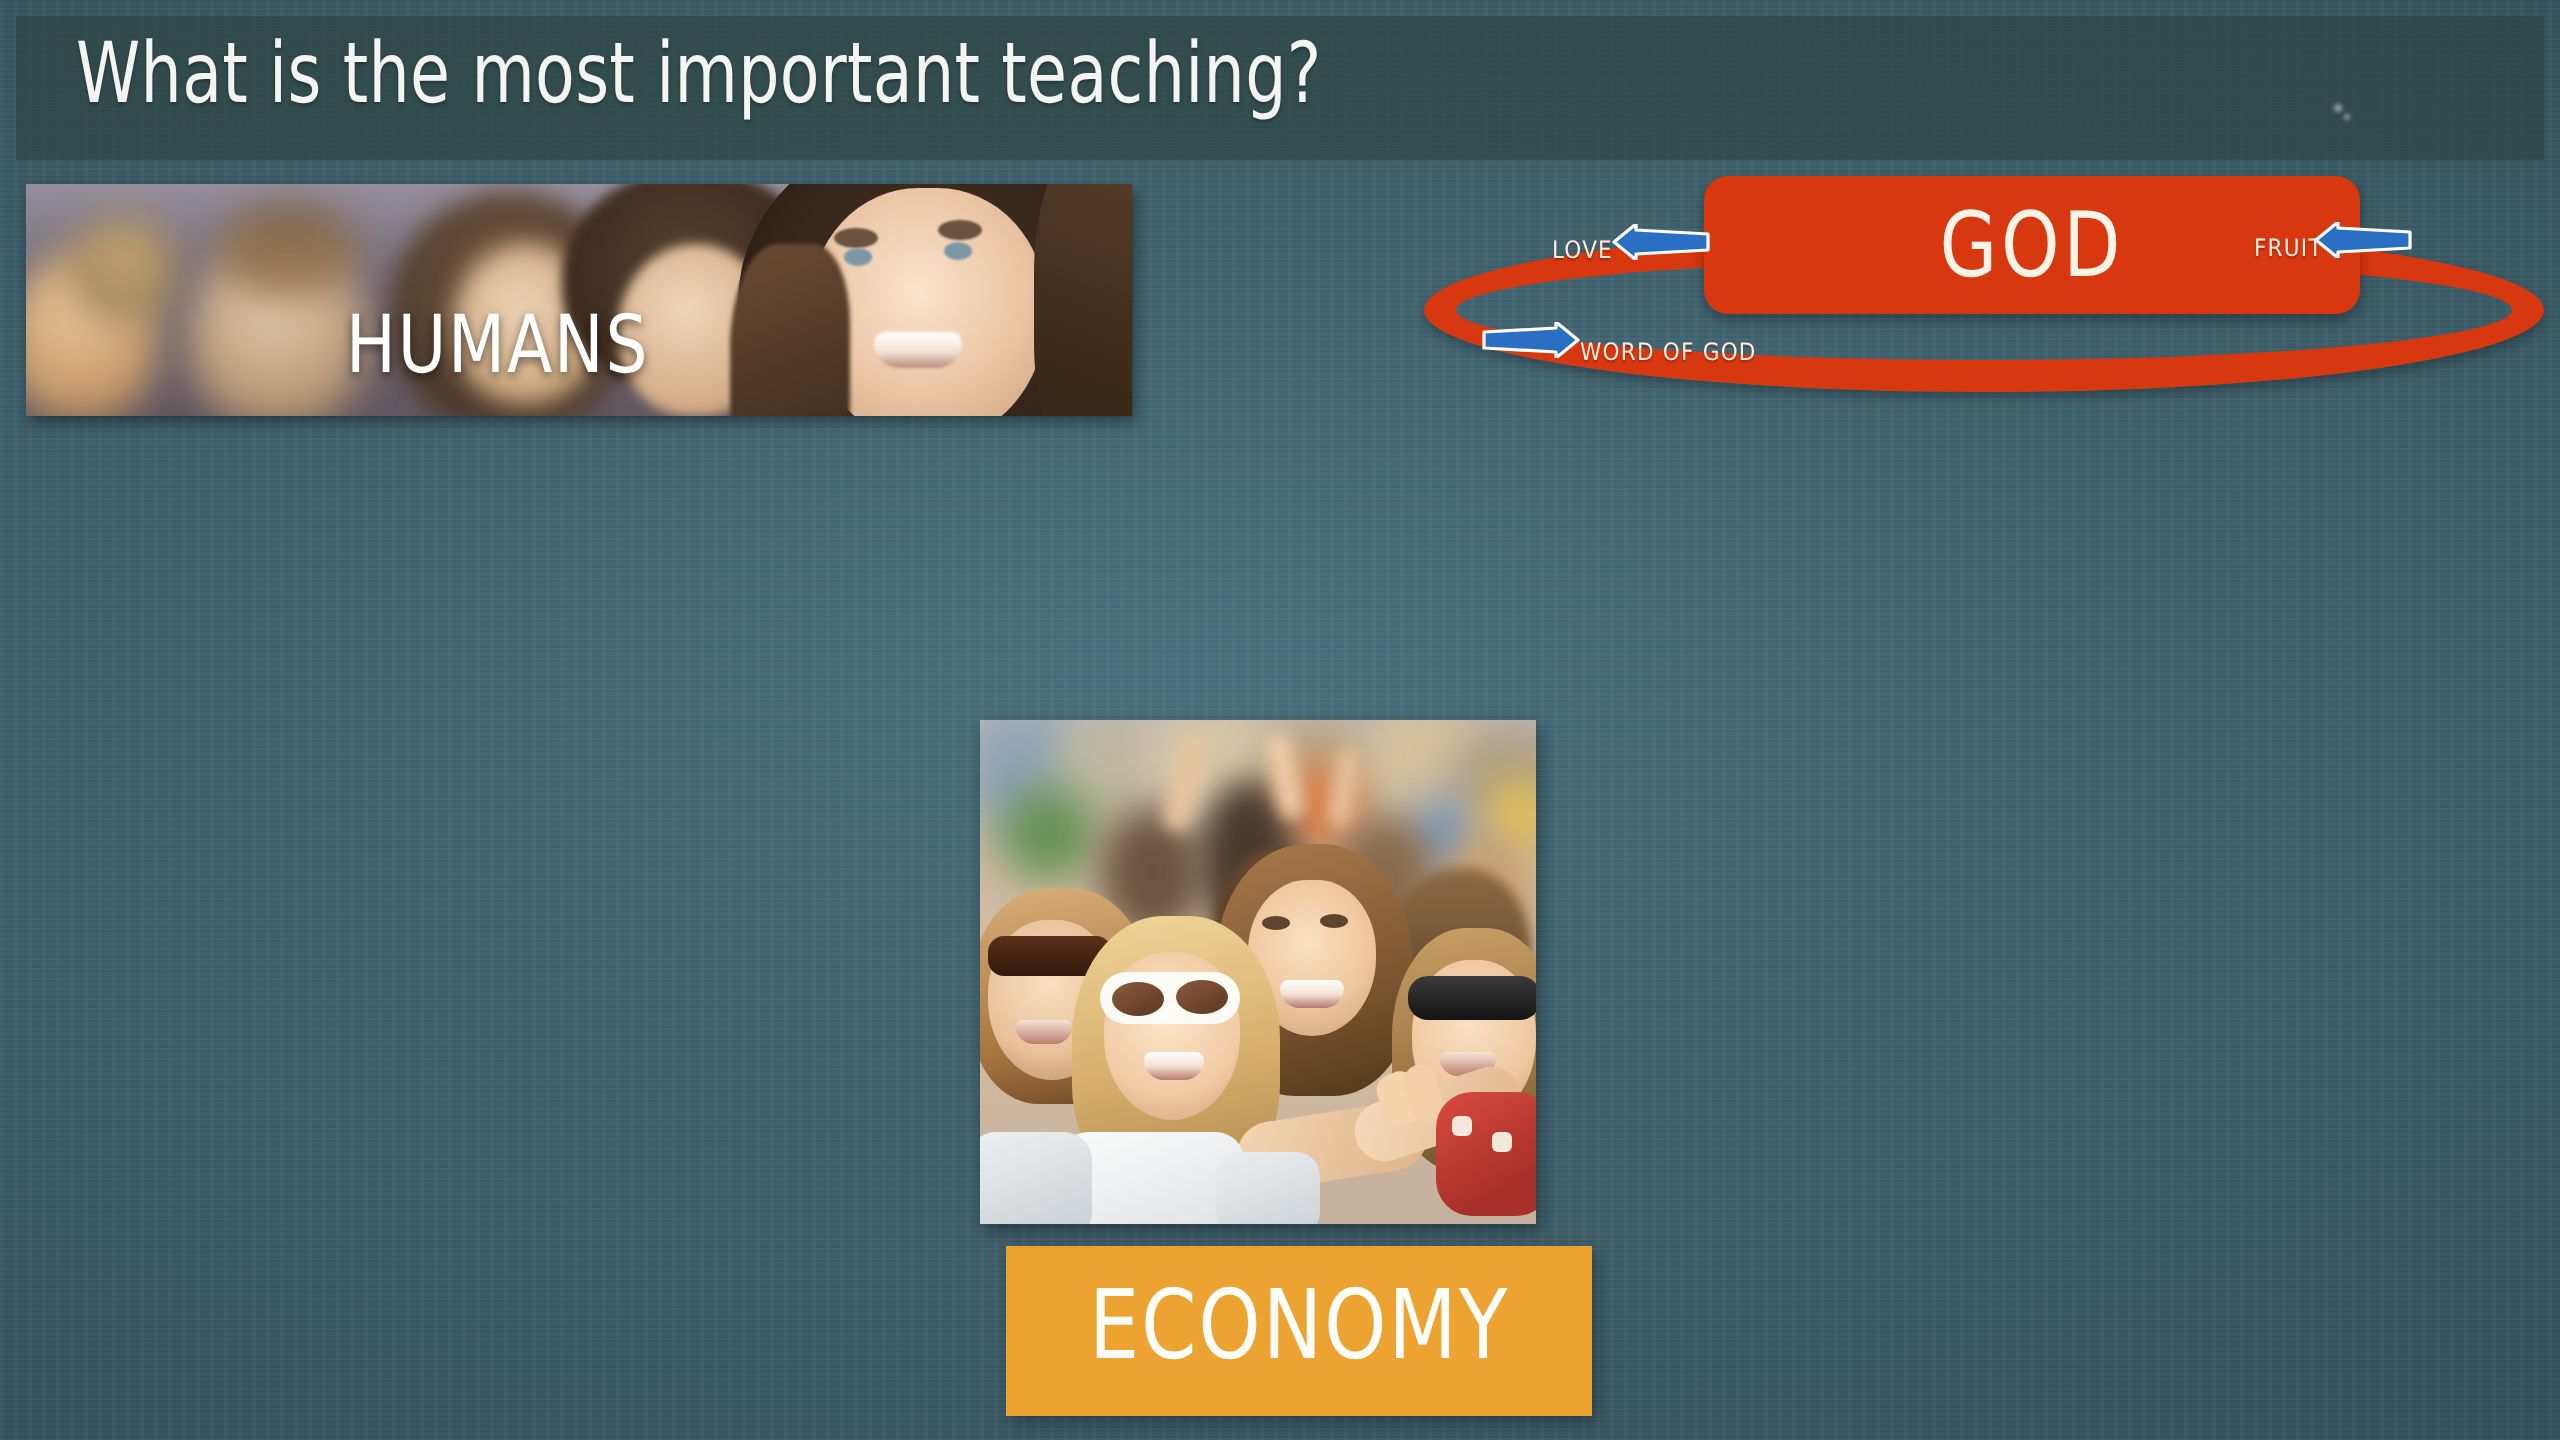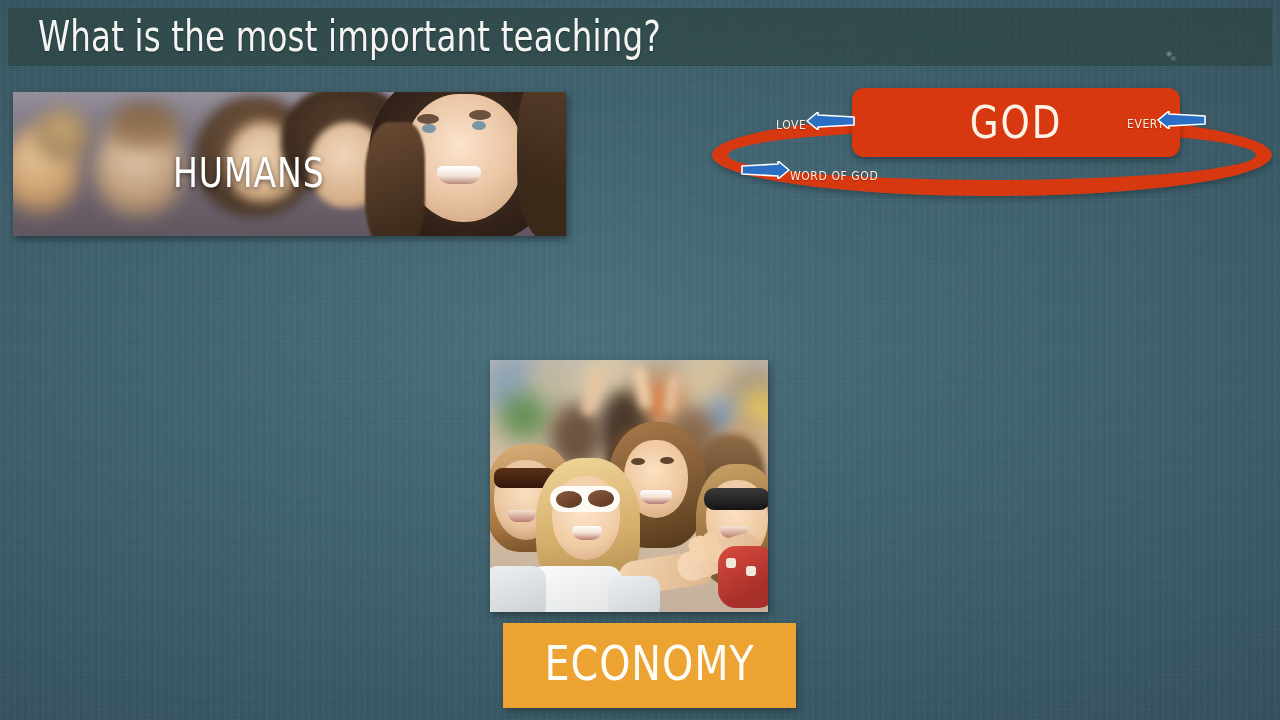--- a/index.html
+++ b/index.html
@@ -38,21 +38,21 @@
       ),
       radial-gradient(ellipse 85% 70% at 46% 46%, #4a707d 0%, #3d5f6b 55%, #33505c 100%);
   }
 
   
   #title-bar {
     position: absolute;
     left: 8px;
     top: 8px;
     width: 1264px;
-    height: 58px;
+    height: 72px;
     background: rgba(44, 66, 62, 0.62);
   }
   #title-text {
     position: absolute;
     left: 30px;
     top: 4px;
     font-family: "DejaVu Sans Condensed", "Liberation Sans Narrow", "Liberation Sans", sans-serif;
     font-size: 42px;
     font-weight: 300;
     color: #f4f4f2;
@@ -70,21 +70,21 @@
     background: rgba(225,235,235,0.55);
     filter: blur(1px);
   }
 
   
   #humans-panel {
     position: absolute;
     left: 13px;
     top: 92px;
     width: 553px;
-    height: 144px;
+    height: 116px;
     overflow: hidden;
     box-shadow: 2px 3px 7px rgba(0,0,0,0.42);
     background: #6e6370;
   }
   .humans-photo {
     position: absolute;
     inset: 0;
   }
   
   .hp-bg {
@@ -278,21 +278,21 @@
     <div id="humans-label">HUMANS</div>
   </div>
 
   <div id="god-diagram">
     <div id="god-ring"></div>
     <div id="god-box">
       <div id="god-label">GOD</div>
     </div>
 
     <div class="ring-label" id="label-love">LOVE</div>
-    <div class="ring-label" id="label-fruit">EVERY</div>
+    <div class="ring-label" id="label-fruit">FRUIT</div>
     <div class="ring-label" id="label-word">WORD OF GOD</div>
 
     <svg class="arrow-svg" id="arrow-love" width="52" height="18" viewBox="0 0 52 18">
       <path d="M14,3 L14,0 L3,9 L14,18 L14,15 L50,13 L50,5 Z" fill="#2a6fc4" stroke="#ffffff" stroke-width="1.6" stroke-linejoin="round"></path>
     </svg>
     <svg class="arrow-svg" id="arrow-fruit" width="52" height="18" viewBox="0 0 52 18">
       <path d="M14,3 L14,0 L3,9 L14,18 L14,15 L50,13 L50,5 Z" fill="#2a6fc4" stroke="#ffffff" stroke-width="1.6" stroke-linejoin="round"></path>
     </svg>
     <svg class="arrow-svg" id="arrow-word" width="52" height="18" viewBox="0 0 52 18">
       <path d="M38,3 L38,0 L49,9 L38,18 L38,15 L2,13 L2,5 Z" fill="#2a6fc4" stroke="#ffffff" stroke-width="1.6" stroke-linejoin="round"></path>

